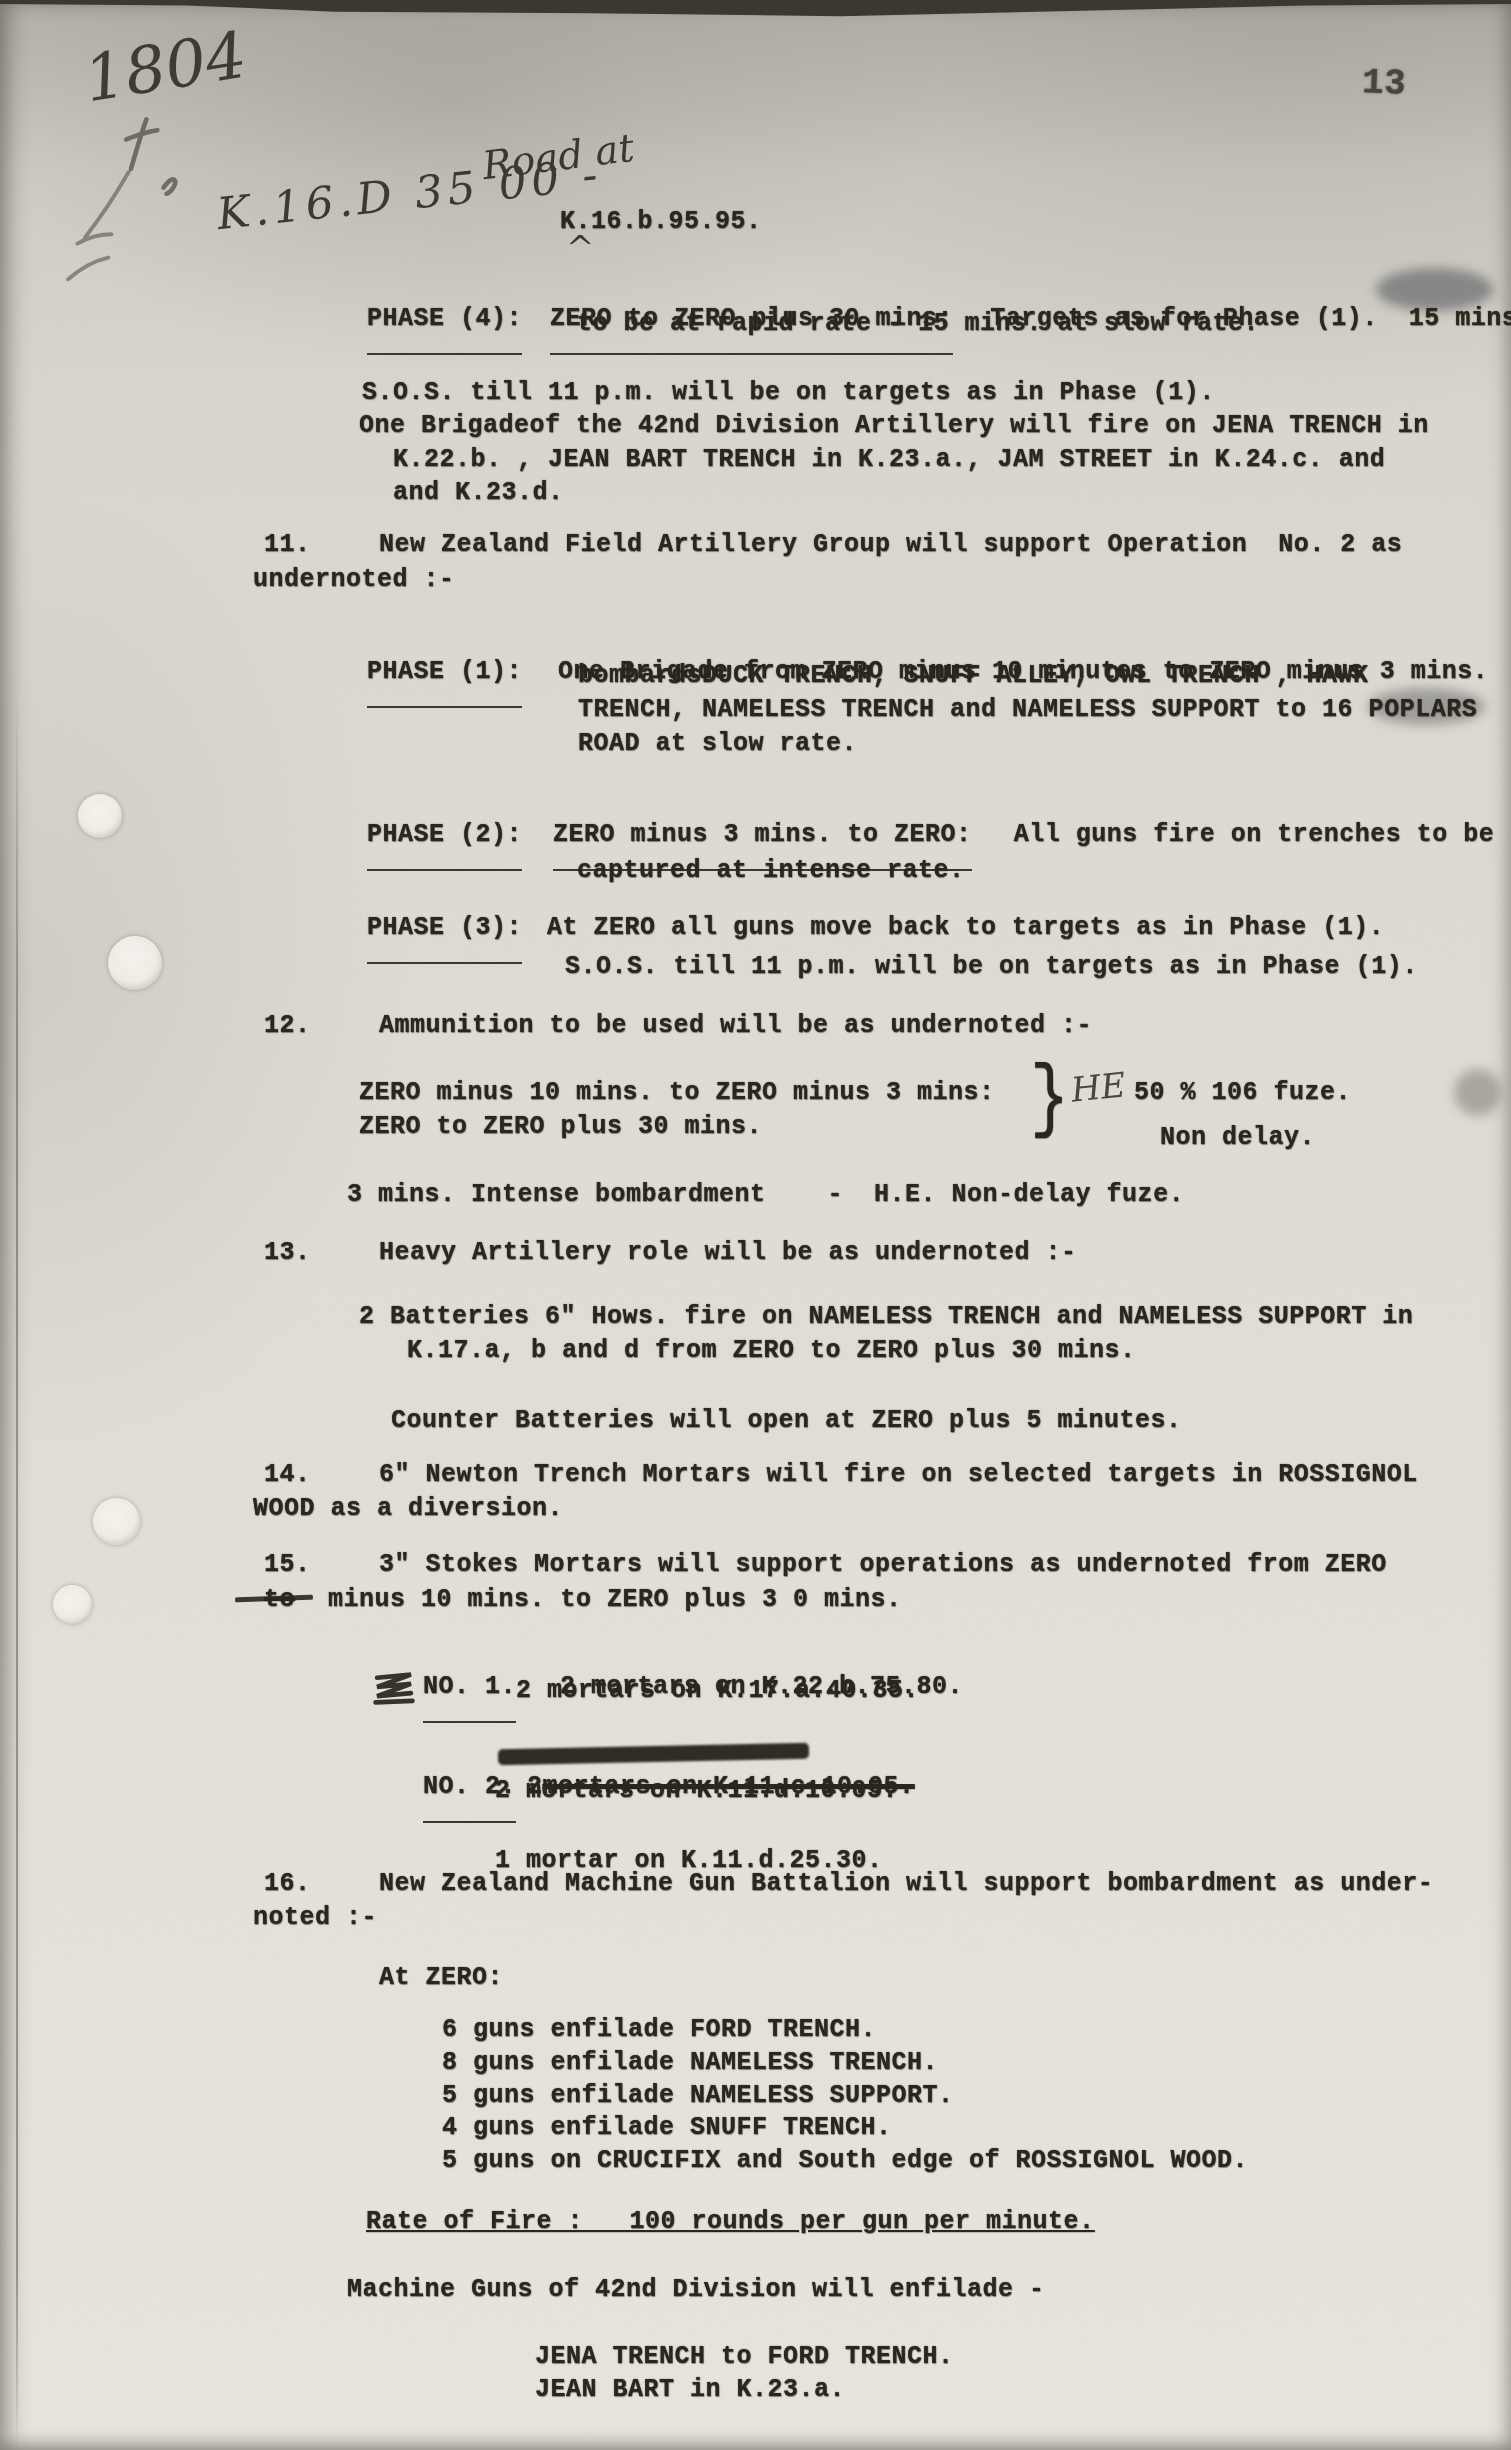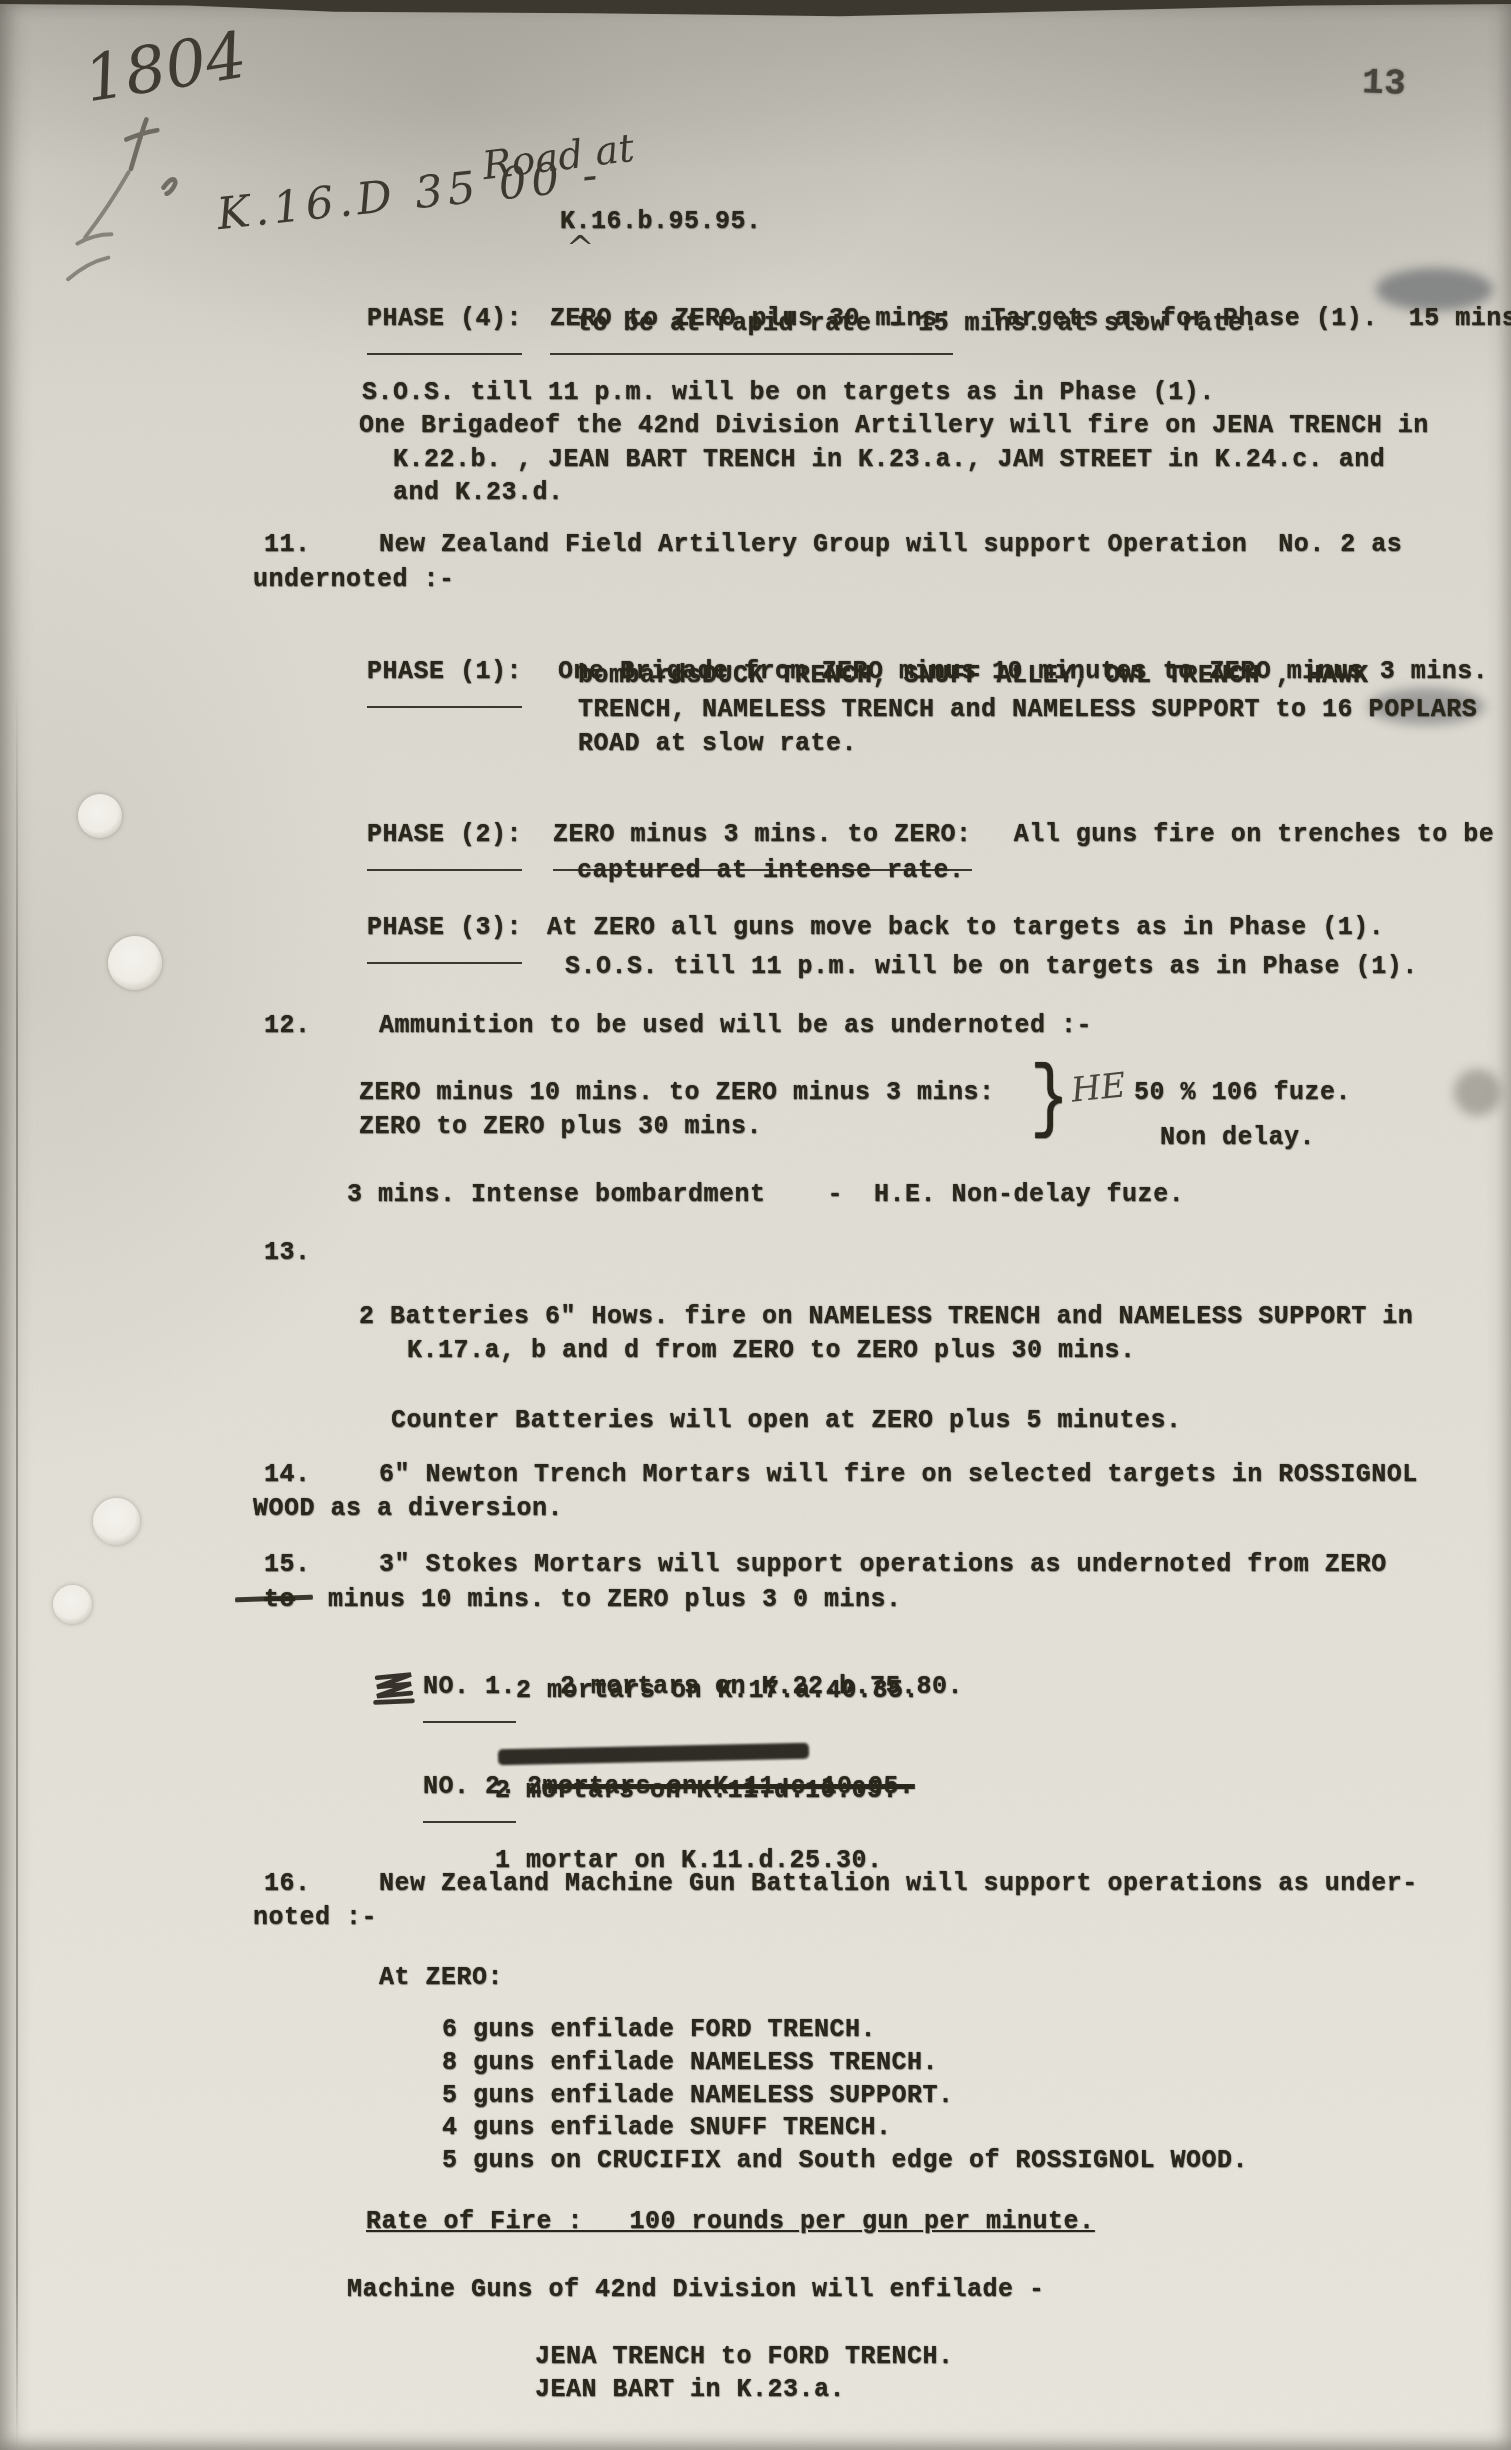--- a/index.html
+++ b/index.html
@@ -109,20 +109,21 @@
   <div class="t" style="left:379px;top:1011px;">Ammunition to be used will be as undernoted :-</div>
   <div class="t" style="left:359px;top:1078px;">ZERO minus 10 mins. to ZERO minus 3 mins:</div>
   <div class="t" style="left:359px;top:1112px;">ZERO to ZERO plus 30 mins.</div>
   <div class="t" style="left:1025px;top:1051px;font-size:81px;font-weight:400;transform:scaleX(.8);">}</div>
   <div class="hw" style="left:1071px;top:1067px;font-size:34px;transform:rotate(-6deg);color:#47433b;">HE</div>
   <div class="t" style="left:1134px;top:1078px;">50 % 106 fuze.</div>
   <div class="t" style="left:1160px;top:1123px;">Non delay.</div>
   <div class="t" style="left:347px;top:1180px;">3 mins. Intense bombardment    -  H.E. Non-delay fuze.</div>
 
   <div class="t" style="left:264px;top:1238px;">13.</div>
+  <div class="t" style="left:379px;top:1238px;">Heavy Artillery role will be as undernoted :-</div>
   <div class="t" style="left:359px;top:1302px;">2 Batteries 6" Hows. fire on NAMELESS TRENCH and NAMELESS SUPPORT in</div>
   <div class="t" style="left:407px;top:1336px;">K.17.a, b and d from ZERO to ZERO plus 30 mins.</div>
   <div class="t" style="left:347px;top:1406px;margin-left:44px;">Counter Batteries will open at ZERO plus 5 minutes.</div>
 
   <div class="t" style="left:264px;top:1460px;">14.</div>
   <div class="t" style="left:379px;top:1460px;">6" Newton Trench Mortars will fire on selected targets in ROSSIGNOL</div>
   <div class="t" style="left:253px;top:1494px;">WOOD as a diversion.</div>
 
   <div class="t" style="left:264px;top:1550px;">15.</div>
   <div class="t" style="left:379px;top:1550px;">3" Stokes Mortars will support operations as undernoted from ZERO</div>
@@ -139,21 +140,21 @@
   <div class="t" style="left:516px;top:1676px;">2 mortars on K.17.a.40.35.</div>
 
   <div class="t" style="left:361px;top:1742px;">
     <span class="u">NO. 2.</span><span style="margin-left:11px;">2</span><span style="text-decoration:line-through;text-decoration-thickness:4.7px;">mortars on K.11.c.10.05.</span>
   </div>
   <div class="scribble-bar" style="left:498px;top:1746px;width:311px;height:15.6px;transform:rotate(-1.2deg);"></div>
   <div class="t" style="left:495px;top:1776px;">2 mortars on K.11.d.10.05.</div>
   <div class="t" style="left:495px;top:1810px;margin-top:36px;">1 mortar on K.11.d.25.30.</div>
 
   <div class="t" style="left:264px;top:1869px;">16.</div>
-  <div class="t" style="left:379px;top:1869px;">New Zealand Machine Gun Battalion will support operations as under-</div>
+  <div class="t" style="left:379px;top:1869px;">New Zealand Machine Gun Battalion will support bombardment as under-</div>
   <div class="t" style="left:253px;top:1903px;">noted :-</div>
   <div class="t" style="left:379px;top:1963px;">At ZERO:</div>
 
   <div class="t" style="left:442px;top:2015px;">6 guns enfilade FORD TRENCH.</div>
   <div class="t" style="left:442px;top:2048px;">8 guns enfilade NAMELESS TRENCH.</div>
   <div class="t" style="left:442px;top:2081px;">5 guns enfilade NAMELESS SUPPORT.</div>
   <div class="t" style="left:442px;top:2113px;">4 guns enfilade SNUFF TRENCH.</div>
   <div class="t" style="left:442px;top:2146px;">5 guns on CRUCIFIX and South edge of ROSSIGNOL WOOD.</div>
 
   <div class="t" style="left:366px;top:2207px;text-decoration:underline;">Rate of Fire :   100 rounds per gun per minute.</div>

